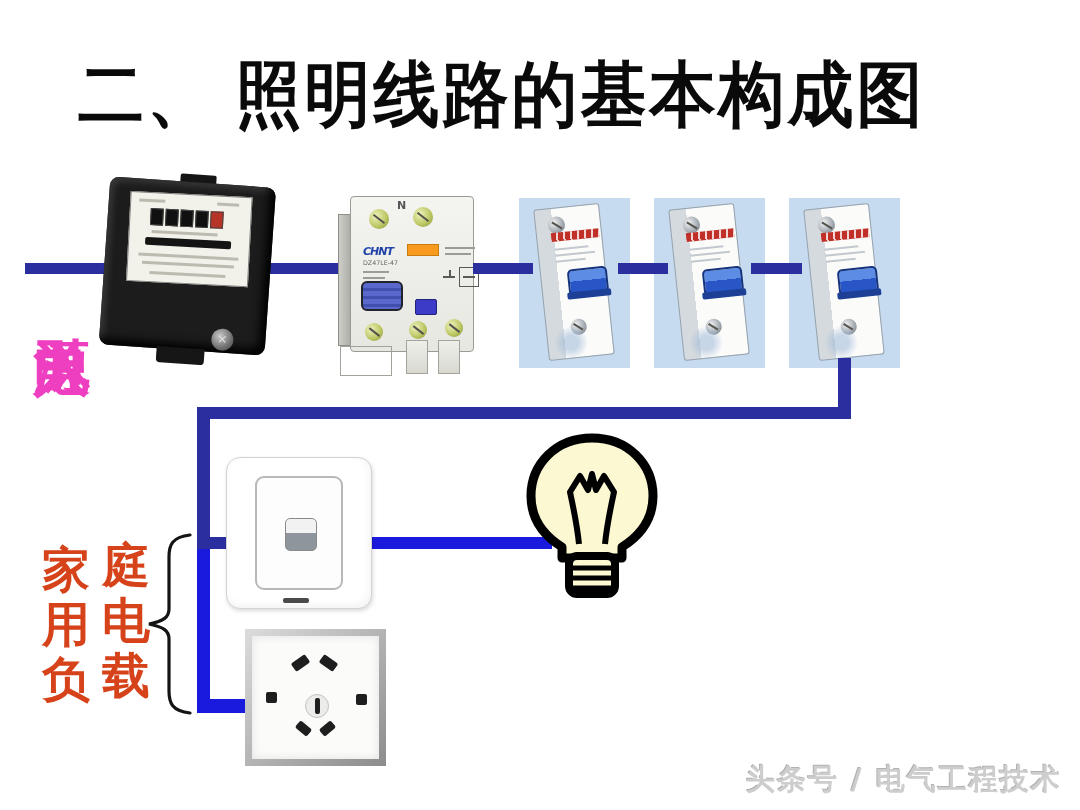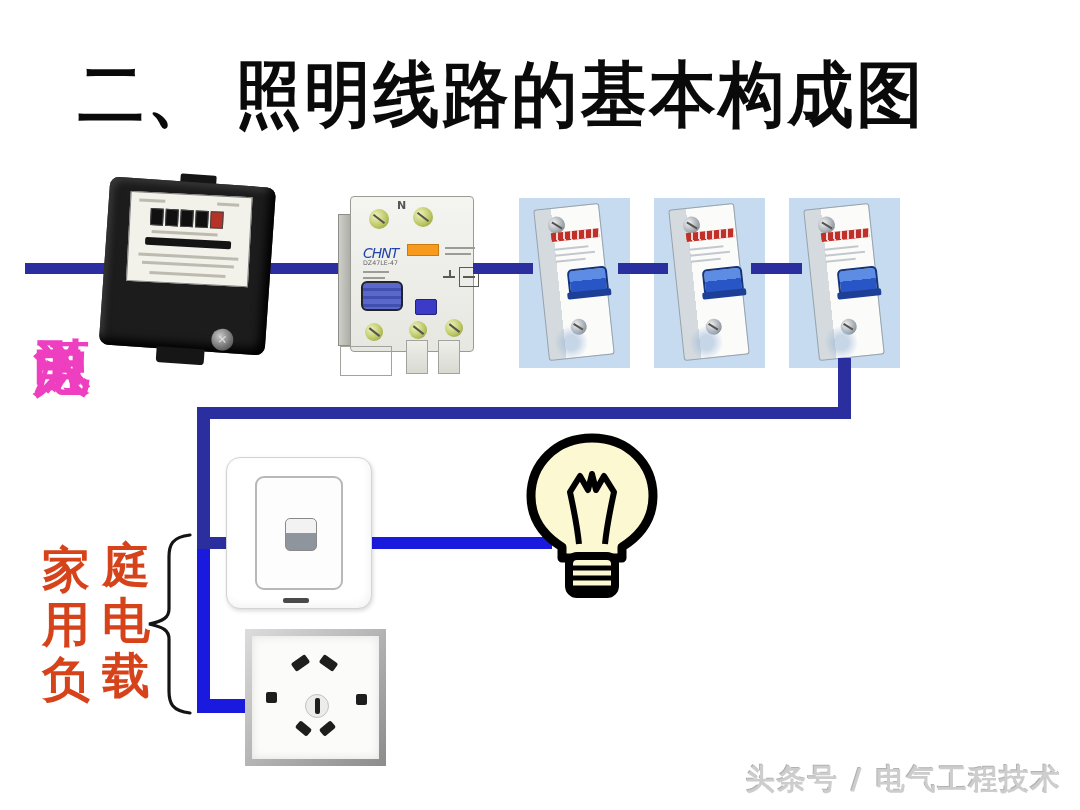--- a/index.html
+++ b/index.html
@@ -46,21 +46,21 @@
 
   .rcd{left:338px;top:196px;width:136px;height:182px;z-index:2}
   .rcd-clip{left:0;top:18px;width:15px;height:132px;background:linear-gradient(90deg,#cfcfc9,#a8a8a2);border:1px solid #8e8e88}
   .rcd-body{left:12px;top:0;width:124px;height:156px;background:linear-gradient(180deg,#f4f4f0,#e7e7e2);
     border:1px solid #9b9b95;border-radius:4px}
   .screw{position:absolute;border-radius:50%;background:radial-gradient(circle at 35% 35%,#f2f2f2,#9aa2aa 65%,#666)}
   .screw::after{content:"";position:absolute;left:15%;top:45%;width:70%;height:2px;background:#55534e;transform:rotate(38deg)}
   .screw.green{background:radial-gradient(circle at 35% 35%,#eef3bc,#b9c45e 60%,#7e8a34)}
   .rcd-n{left:46px;top:2px;font-size:11px;color:#555;font-weight:700}
   .rcd-orange{left:56px;top:47px;width:32px;height:12px;background:#F79A1E;border:1px solid #c87c10}
-  .rcd-brand{left:12px;top:48px;font-size:14px;font-style:italic;font-weight:400;color:#2244aa;letter-spacing:-1px}
+  .rcd-brand{left:12px;top:48px;font-size:11px;font-style:italic;font-weight:700;color:#2244aa;letter-spacing:-1px}
   .rcd-model{left:12px;top:62px;font-size:7px;color:#666;transform:scale(.9);transform-origin:left}
   .rcd-lines div{position:absolute;background:#9c9c96;height:2px}
   .rcd-toggle{left:10px;top:84px;width:42px;height:30px;border:2px solid #23232c;border-radius:6px;
     background:repeating-linear-gradient(180deg,#5a68cc 0 5px,#414fae 5px 8px)}
   .rcd-test{left:64px;top:102px;width:22px;height:16px;background:#3B3BC8;border:1px solid #22227a;border-radius:2px}
   .rcd-diagram{left:92px;top:68px;width:38px;height:24px}
   .rcd-diagram div{position:absolute;background:#5a5a54}
   .rcd-terms{left:56px;top:144px;width:76px;height:36px}
   .rcd-term{position:absolute;top:0;width:22px;height:34px;background:linear-gradient(180deg,#efefea,#d9d9d2);border:1px solid #a3a39b}
   .rcd-footblock{left:2px;top:150px;width:52px;height:30px;background:linear-gradient(180deg,#ececе6,#d6d6cf);border:1px solid #a3a39b}

